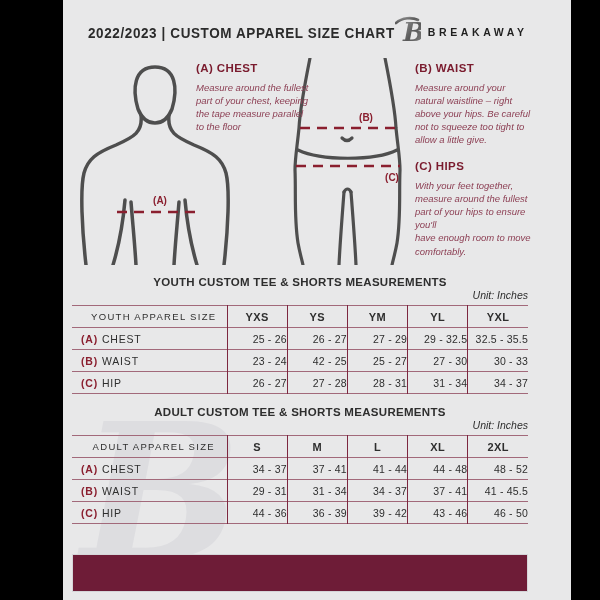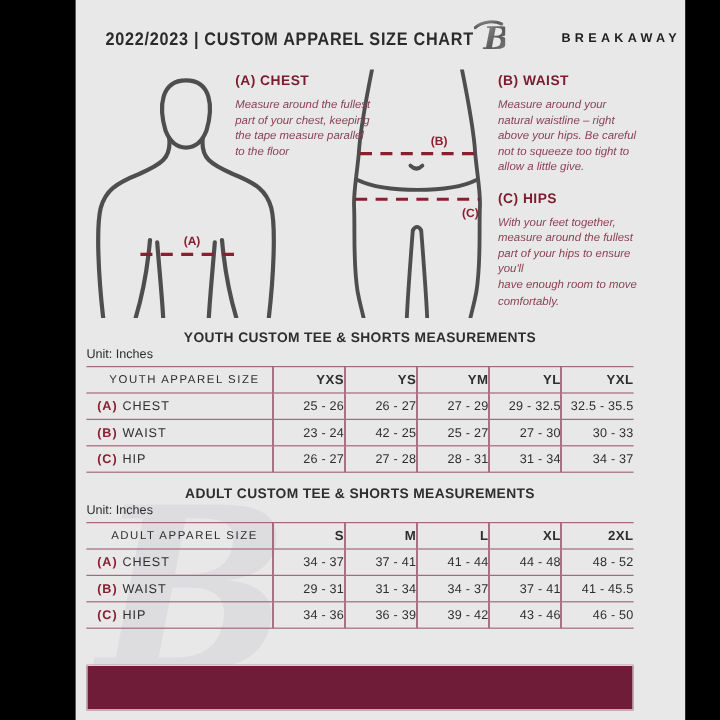--- a/index.html
+++ b/index.html
@@ -8,41 +8,41 @@
     font-family:"Liberation Sans","DejaVu Sans",sans-serif;
   }
   .content{
     position:absolute;left:63px;top:0;width:508px;height:600px;
     background:#e8e8e9;overflow:hidden;
   }
   
   .header{position:absolute;left:0;top:18px;width:474px;height:28px;display:flex;align-items:center;justify-content:space-between;padding:0 25px;box-sizing:border-box;}
   .header-title{font-size:13.5px;font-weight:bold;color:#2b2b2b;letter-spacing:.6px;transform:scaleY(1.12);transform-origin:left center;white-space:nowrap;}
   .brand{display:flex;align-items:center;gap:7px;}
-  .brand-name{font-size:10.5px;font-weight:bold;color:#1f1f1f;letter-spacing:3.6px;margin-left:40px;}
+  .brand-name{font-size:10.5px;font-weight:bold;color:#1f1f1f;letter-spacing:3.6px;}
   
   .instr{position:absolute;z-index:2;}
   .instr h3{margin:0 0 7px 0;font-size:11.5px;font-weight:bold;color:#7a1b2e;letter-spacing:.4px;}
   .instr p{margin:0;font-size:9.5px;font-style:italic;color:#8d4055;line-height:1.38;white-space:pre-line;}
   .instr-a{left:133px;top:62px;width:114px;}
   .instr-b{left:352px;top:62px;width:118px;}
   .instr-c{left:352px;top:160px;width:118px;}
   .figure{position:absolute;z-index:1;}
   .fig-torso{left:15px;top:55px;}
   .fig-hips{left:226px;top:58px;}
   
   .tables{position:absolute;left:9px;top:276px;width:456px;z-index:1;}
   .table-title{text-align:center;font-size:11.5px;font-weight:bold;color:#2e2e2e;letter-spacing:.3px;}
-  .table-unit{text-align:left;font-size:10.5px;color:#2e2e2e;margin:1px 0 4px 0;}
+  .table-unit{text-align:right;font-size:10.5px;font-style:italic;color:#2e2e2e;margin:1px 0 4px 0;}
   table{width:100%;border-collapse:collapse;table-layout:fixed;}
   col.label-col{width:34%;}
   tr{border-top:1.5px solid #a2697a;border-bottom:1.5px solid #a2697a;}
   th,td{height:21px;padding:0;vertical-align:middle;background:transparent;}
   th+th,td+td{border-left:1.2px solid #7d2740;}
-  th.size-head{font-size:11px;font-weight:bold;color:#2e2e2e;text-align:right;letter-spacing:.4px;}
+  th.size-head{font-size:11px;font-weight:bold;color:#2e2e2e;text-align:center;letter-spacing:.4px;}
   th.label-head{font-size:9.5px;font-weight:normal;color:#2e2e2e;text-align:center;padding-left:9px;letter-spacing:1.3px;margin-top:40px;}
   td.row-label{text-align:left;padding-left:9px;font-size:10.5px;color:#2e2e2e;letter-spacing:.8px;}
   td.row-label .prefix{font-weight:bold;color:#8a1f2f;margin-right:4px;}
   td.val{font-size:10.5px;color:#2e2e2e;text-align:right;letter-spacing:.2px;}
   .adult-block{margin-top:12px;}
   
   .watermark{
     position:absolute;left:18px;top:398px;z-index:0;
     font-family:"DejaVu Serif","Liberation Serif",serif;font-weight:bold;font-style:italic;
     font-size:190px;line-height:1;color:#dddde0;user-select:none;
@@ -211,21 +211,21 @@
         <tr>
           <td class="row-label"><span class="prefix">(B)</span><span>WAIST</span></td>
           <td class="val">29 - 31</td>
           <td class="val">31 - 34</td>
           <td class="val">34 - 37</td>
           <td class="val">37 - 41</td>
           <td class="val">41 - 45.5</td>
         </tr>
         <tr>
           <td class="row-label"><span class="prefix">(C)</span><span>HIP</span></td>
-          <td class="val">34 - 36</td>
+          <td class="val">44 - 36</td>
           <td class="val">36 - 39</td>
           <td class="val">39 - 42</td>
           <td class="val">43 - 46</td>
           <td class="val">46 - 50</td>
         </tr>
       </tbody>
         </table>
     </div>
 
   </div>

